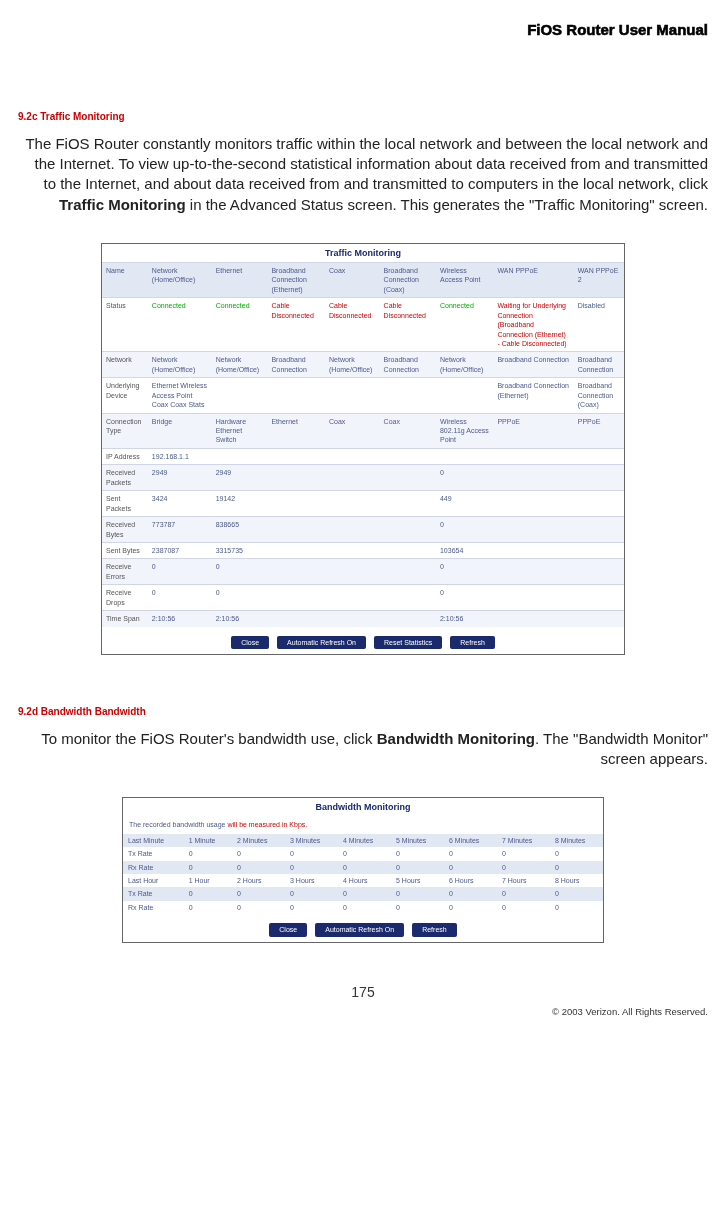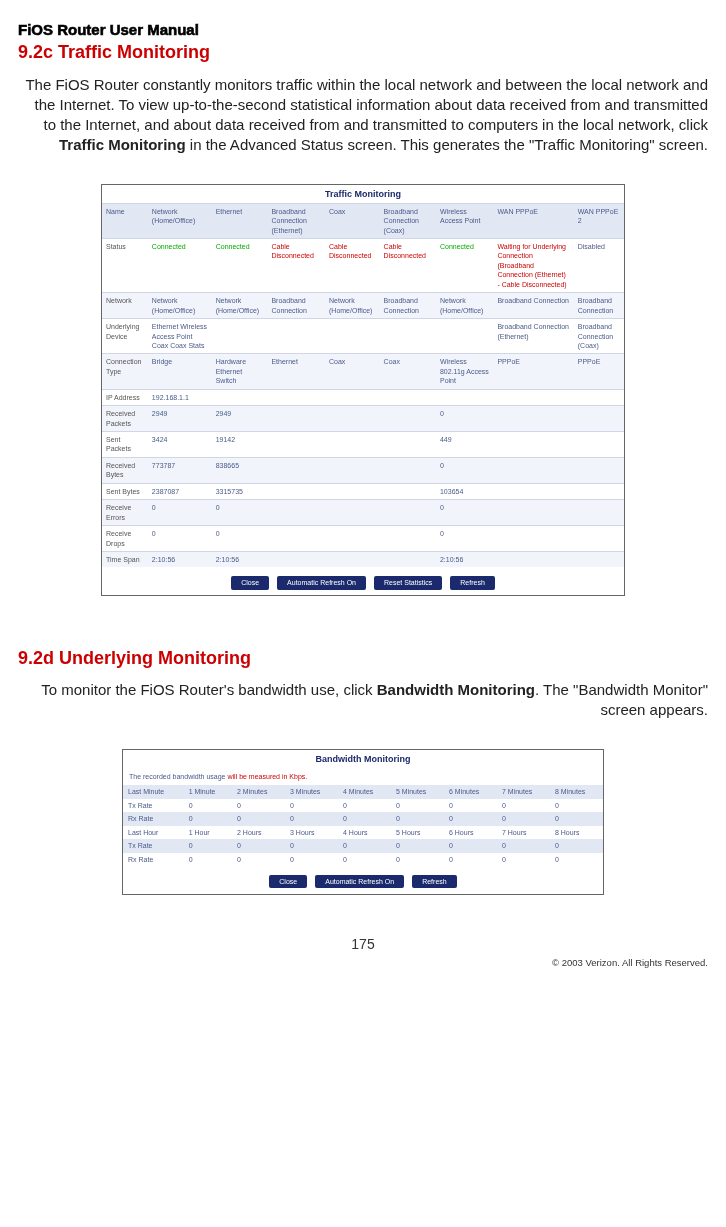--- a/index.html
+++ b/index.html
@@ -6,31 +6,32 @@
     font-family: "Myriad Pro", "Segoe UI", Arial, sans-serif;
     font-size: 14.5px;
     color: #333;
     margin: 0;
     padding: 20px 18px 10px 18px;
     line-height: 1.35;
     width: 726px;
     box-sizing: border-box;
   }
   .header-title {
-    text-align: left;
+    text-align: right;
     font-weight: 900;
     font-size: 15px;
     color: #000;
     letter-spacing: 0;
     -webkit-text-stroke: 0.6px #000;
+    margin-bottom: 70px;
   }
   .section-title {
     color: #c00;
     font-weight: 700;
-    font-size: 18px;
+    font-size: 10px;
     margin: 0 0 10px 0;
   }
   .body-text {
     font-size: 15px;
     color: #222;
     line-height: 1.35;
     margin: 0 0 28px 0;
     text-align: right;
   }
   .bold { font-weight: 700; }
@@ -288,21 +289,21 @@
   </tbody>
     </table>
   <div class="btn-row">
     <span class="btn">Close</span>
     <span class="btn">Automatic Refresh On</span>
     <span class="btn">Reset Statistics</span>
     <span class="btn">Refresh</span>
   </div>
 </div>
 
-<div class="section-title">9.2d  Underlying Monitoring</div>
+<div class="section-title">9.2d  Bandwidth Bandwidth</div>
 <p class="body-text">
   <span>To monitor the FiOS Router's bandwidth use, click </span><span class="bold">Bandwidth Monitoring</span><span>. The "Bandwidth Monitor" screen appears.</span>
 </p>
 
 <div class="bw-frame">
   <div class="shot-title">Bandwidth Monitoring</div>
   <div class="bw-note">
     <span>The recorded bandwidth usage </span><span class="red2">will be measured in Kbps.</span>
   </div>
   <table class="bw">

